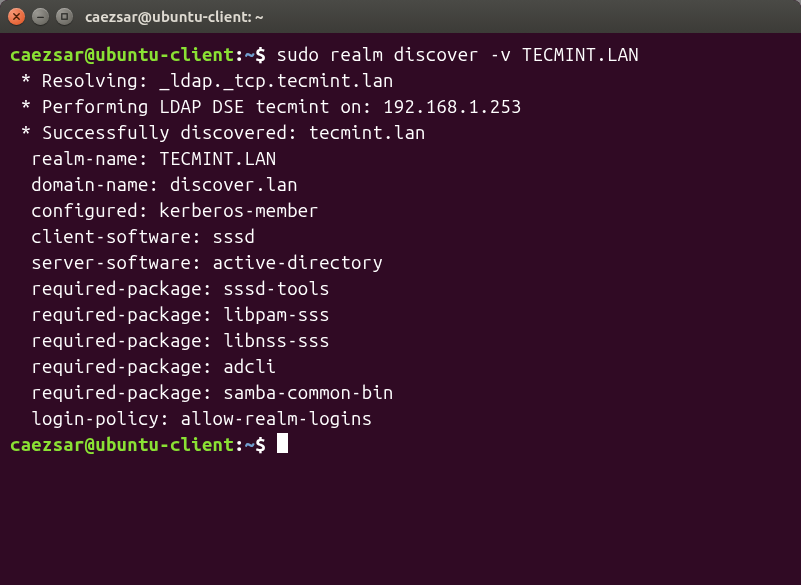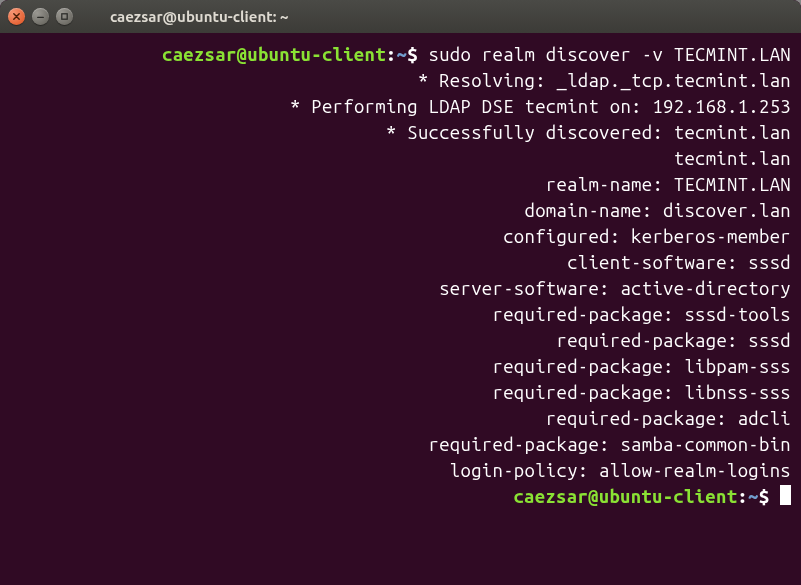--- a/index.html
+++ b/index.html
@@ -12,21 +12,20 @@
     overflow: hidden;
     font-family: "Ubuntu Mono", "DejaVu Sans Mono", monospace;
   }
   .titlebar {
     height: 33px;
     background: linear-gradient(to bottom, #4a4a46 0%, #3c3b37 100%);
     display: flex;
     align-items: center;
     padding: 0 8px;
     border-radius: 8px 8px 0 0;
-    gap: 25px;
   }
   .window-buttons {
     display: flex;
     gap: 7px;
     align-items: center;
   }
   .wbtn {
     width: 17px;
     height: 17px;
     border-radius: 50%;
@@ -49,21 +48,21 @@
     font-weight: bold;
     margin-left: 12px;
   }
   .terminal {
     padding: 8px 10px;
     font-size: 18.5px;
     line-height: 26px;
     letter-spacing: 0.3px;
     color: #ffffff;
   }
-  .line { white-space: pre; text-align: right; }
+  .line { white-space: pre; }
   .user { color: #8ae234; font-weight: bold; }
   .colon { color: #ffffff; font-weight: bold; }
   .cwd  { color: #729fcf; font-weight: bold; }
   .dollar { color: #ffffff; font-weight: bold; }
   .cmd, .out { color: #ffffff; }
   .cursor {
     display: inline-block;
     width: 11px;
     height: 20px;
     background: #ffffff;
@@ -94,28 +93,26 @@
     </div>
     <div class="title">caezsar@ubuntu-client: ~</div>
   </div>
 
   <div class="terminal">
     <div class="line"><span class="user">caezsar@ubuntu-client</span><span class="colon">:</span><span class="cwd">~</span><span class="dollar">$</span><span class="cmd"> </span><span class="cmd">sudo realm discover -v TECMINT.LAN</span></div>
     <div id="output-container">
         <div class="line out"> * Resolving: _ldap._tcp.tecmint.lan</div>
         <div class="line out"> * Performing LDAP DSE tecmint on: 192.168.1.253</div>
         <div class="line out"> * Successfully discovered: tecmint.lan</div>
-        <div class="line out">tecmint.lan</div>
         <div class="line out">  realm-name: TECMINT.LAN</div>
         <div class="line out">  domain-name: discover.lan</div>
         <div class="line out">  configured: kerberos-member</div>
         <div class="line out">  client-software: sssd</div>
         <div class="line out">  server-software: active-directory</div>
         <div class="line out">  required-package: sssd-tools</div>
-        <div class="line out">  required-package: sssd</div>
         <div class="line out">  required-package: libpam-sss</div>
         <div class="line out">  required-package: libnss-sss</div>
         <div class="line out">  required-package: adcli</div>
         <div class="line out">  required-package: samba-common-bin</div>
         <div class="line out">  login-policy: allow-realm-logins</div>
       </div>
     <div class="line"><span class="user">caezsar@ubuntu-client</span><span class="colon">:</span><span class="cwd">~</span><span class="dollar">$</span><span class="cmd"> </span><span class="cursor"></span></div>
   </div>
 </div>
 

